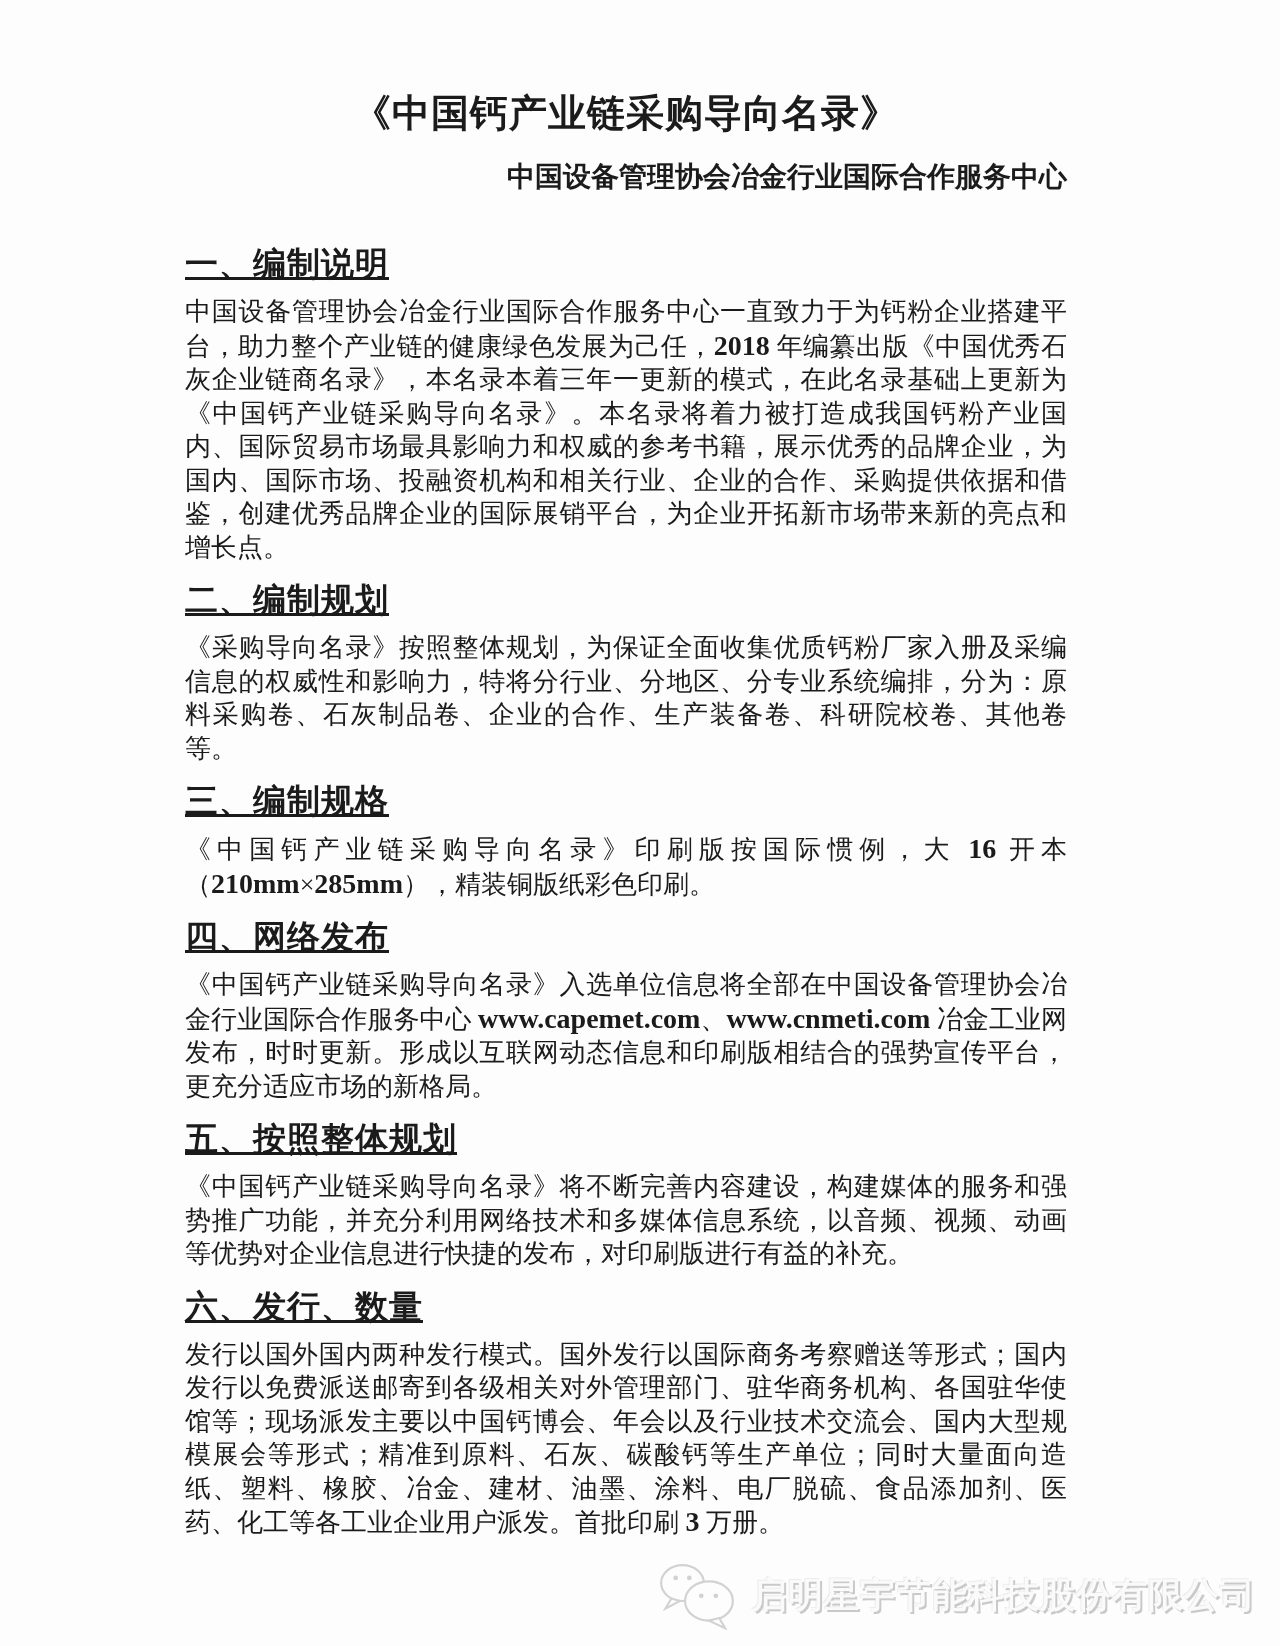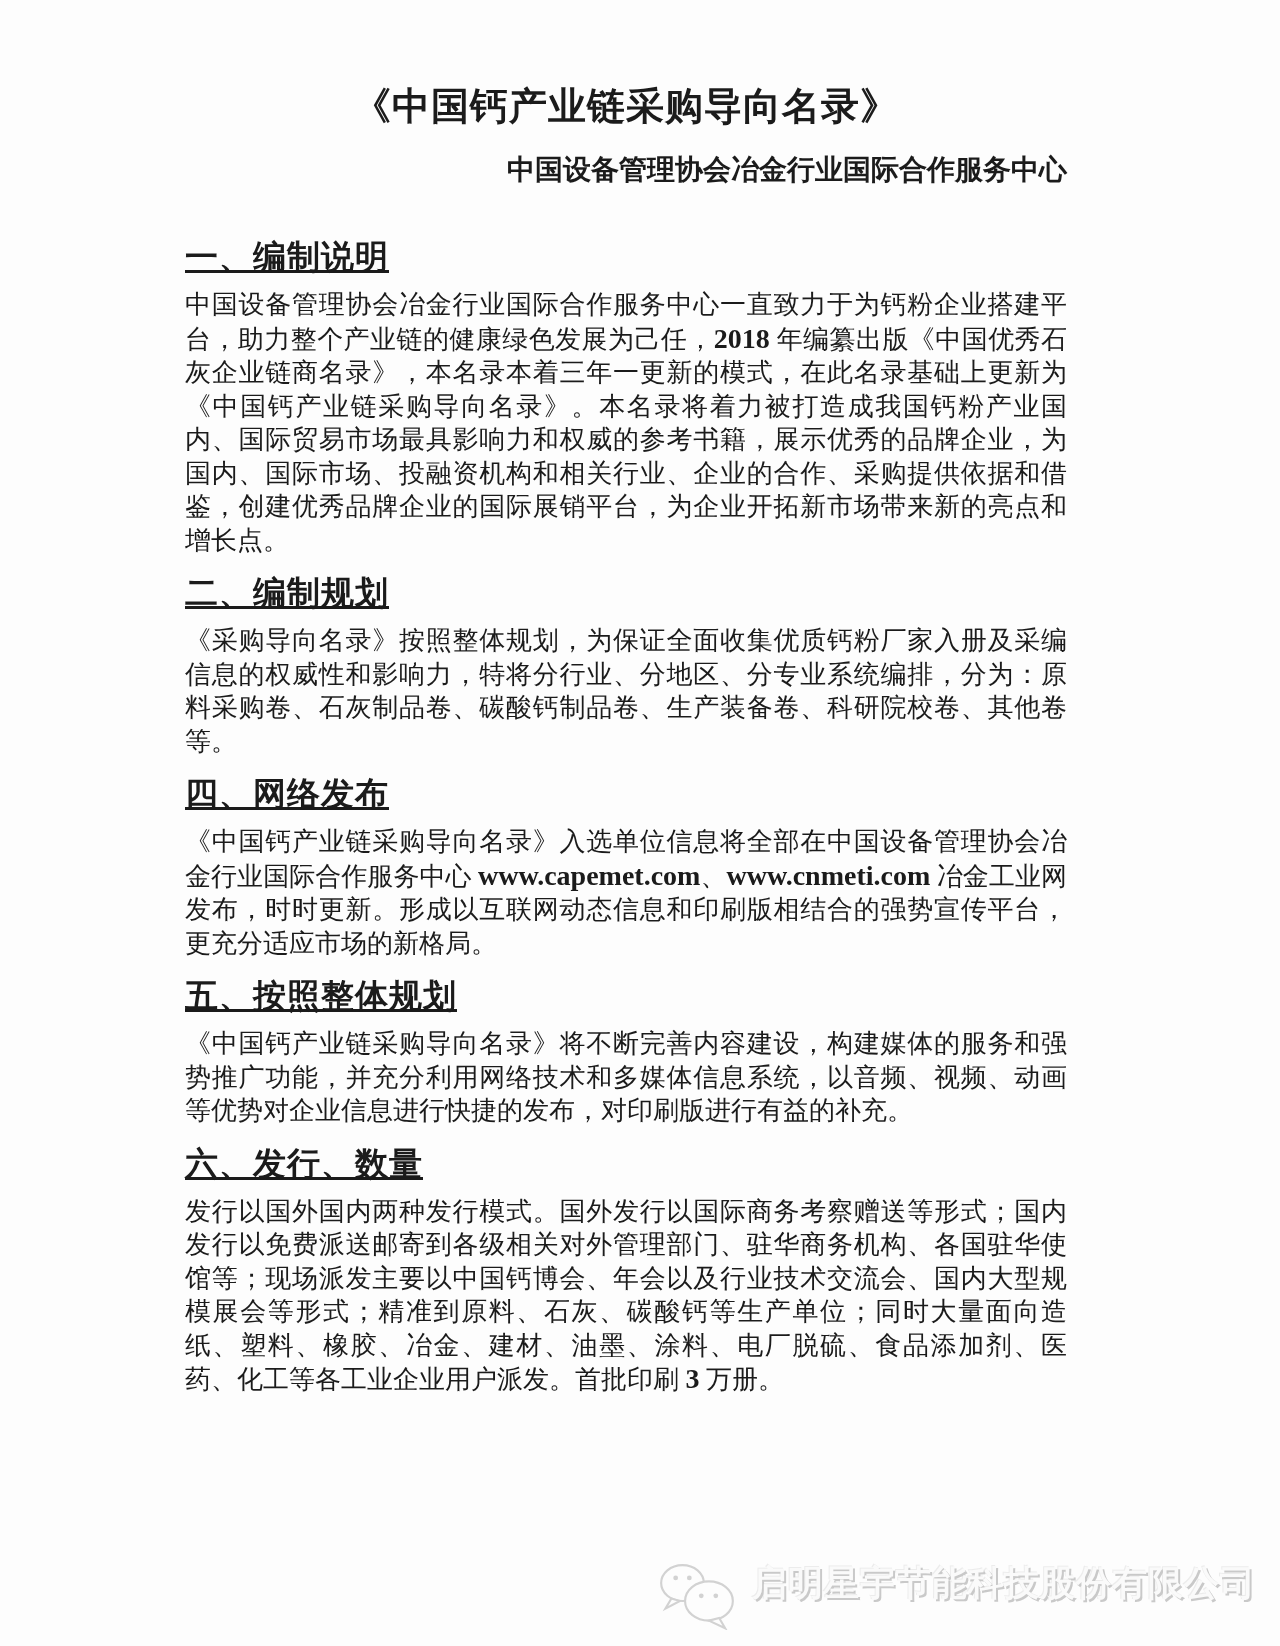--- a/index.html
+++ b/index.html
@@ -11,21 +11,21 @@
     height: 1646px;
     background: #fdfdfd;
     position: relative;
     overflow: hidden;
     font-family: "Liberation Serif", "DejaVu Serif", serif;
     color: #1b1b1b;
   }
   .doc {
     position: absolute;
     left: 185px;
-    top: 1px;
+    top: 8px;
     width: 882px;
     padding-top: 80px;
   }
   .doc-title {
     font-size: 38px;
     font-weight: bold;
     line-height: 50px;
     text-align: center;
     margin: 0 0 14px 0;
     letter-spacing: 1px;
@@ -65,20 +65,21 @@
   .bold-run {
     font-family: Liberation Serif, serif;
     font-weight: bold;
     font-size: 28px;
   }
   .footer-watermark {
     position: absolute;
     right: 24px;
     bottom: 16px;
     display: flex;
+    align-items: center;
     gap: 12px;
   }
   .wechat-icon {
     width: 86px;
     height: 70px;
     flex: 0 0 auto;
   }
   .company-watermark {
     font-size: 35px;
     font-weight: bold;
@@ -95,21 +96,25 @@
 <div class="doc">
   <h1 class="doc-title">《中国钙产业链采购导向名录》</h1>
   <h1 class="doc-subtitle">中国设备管理协会冶金行业国际合作服务中心</h1>
   <div>
       <section class="doc-section">
         <h2 class="section-heading">一、编制说明</h2>
         <p class="section-para"><span class="run">中国设备管理协会冶金行业国际合作服务中心一直致力于为钙粉企业搭建平台，助力整个产业链的健康绿色发展为己任，</span><span class="run bold-run">2018</span><span class="run"> 年编纂出版《中国优秀石灰企业链商名录》，本名录本着三年一更新的模式，在此名录基础上更新为《中国钙产业链采购导向名录》。本名录将着力被打造成我国钙粉产业国内、国际贸易市场最具影响力和权威的参考书籍，展示优秀的品牌企业，为国内、国际市场、投融资机构和相关行业、企业的合作、采购提供依据和借鉴，创建优秀品牌企业的国际展销平台，为企业开拓新市场带来新的亮点和增长点。</span></p>
       </section>
       <section class="doc-section">
         <h2 class="section-heading">二、编制规划</h2>
-        <p class="section-para"><span class="run">《采购导向名录》按照整体规划，为保证全面收集优质钙粉厂家入册及采编信息的权威性和影响力，特将分行业、分地区、分专业系统编排，分为：原料采购卷、石灰制品卷、碳酸钙制品卷、生产装备卷、科研院校卷、其他卷等。</span></p>
+        <p class="section-para"><span class="run">《采购导向名录》按照整体规划，为保证全面收集优质钙粉厂家入册及采编信息的权威性和影响力，特将分行业、分地区、分专业系统编排，分为：原料采购卷、石灰制品卷、企业的合作、生产装备卷、科研院校卷、其他卷等。</span></p>
+      </section>
+      <section class="doc-section">
+        <h2 class="section-heading">三、编制规格</h2>
+        <p class="section-para"><span class="run">《中国钙产业链采购导向名录》印刷版按国际惯例，大 </span><span class="run bold-run">16</span><span class="run"> 开本（</span><span class="run bold-run">210mm</span><span class="run">×</span><span class="run bold-run">285mm</span><span class="run">），精装铜版纸彩色印刷。</span></p>
       </section>
       <section class="doc-section">
         <h2 class="section-heading">四、网络发布</h2>
         <p class="section-para"><span class="run">《中国钙产业链采购导向名录》入选单位信息将全部在中国设备管理协会冶金行业国际合作服务中心 </span><span class="run bold-run">www.capemet.com</span><span class="run">、</span><span class="run bold-run">www.cnmeti.com</span><span class="run"> 冶金工业网发布，时时更新。形成以互联网动态信息和印刷版相结合的强势宣传平台，更充分适应市场的新格局。</span></p>
       </section>
       <section class="doc-section">
         <h2 class="section-heading">五、按照整体规划</h2>
         <p class="section-para"><span class="run">《中国钙产业链采购导向名录》将不断完善内容建设，构建媒体的服务和强势推广功能，并充分利用网络技术和多媒体信息系统，以音频、视频、动画等优势对企业信息进行快捷的发布，对印刷版进行有益的补充。</span></p>
       </section>
       <section class="doc-section">

